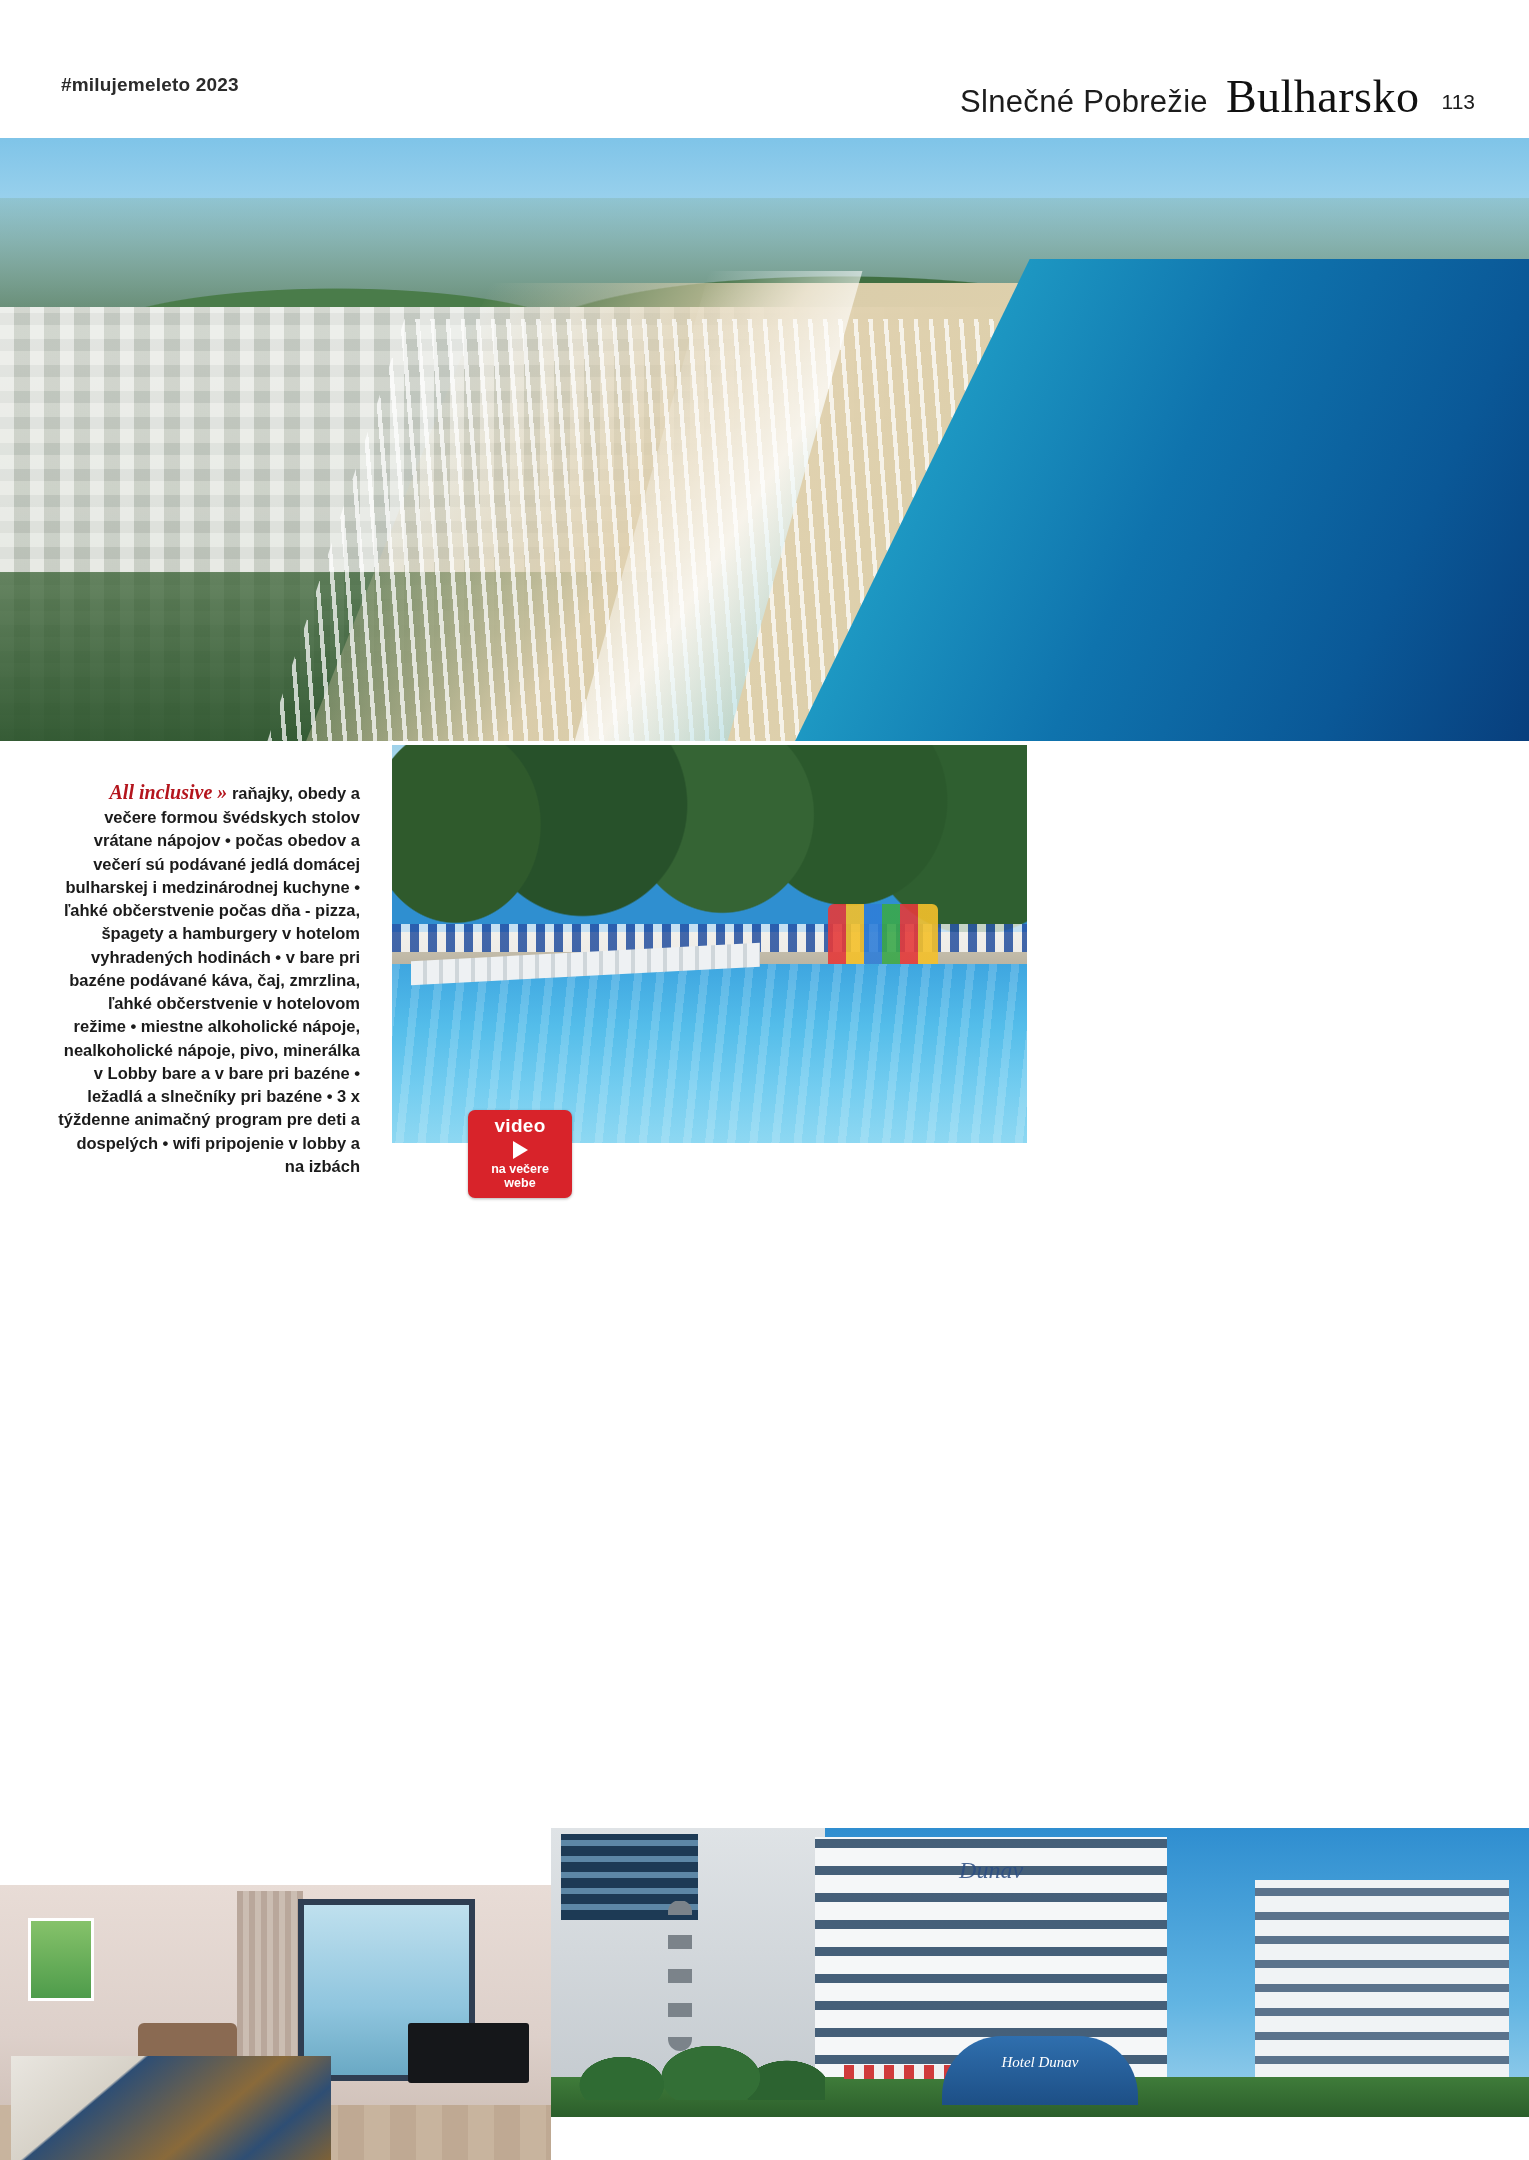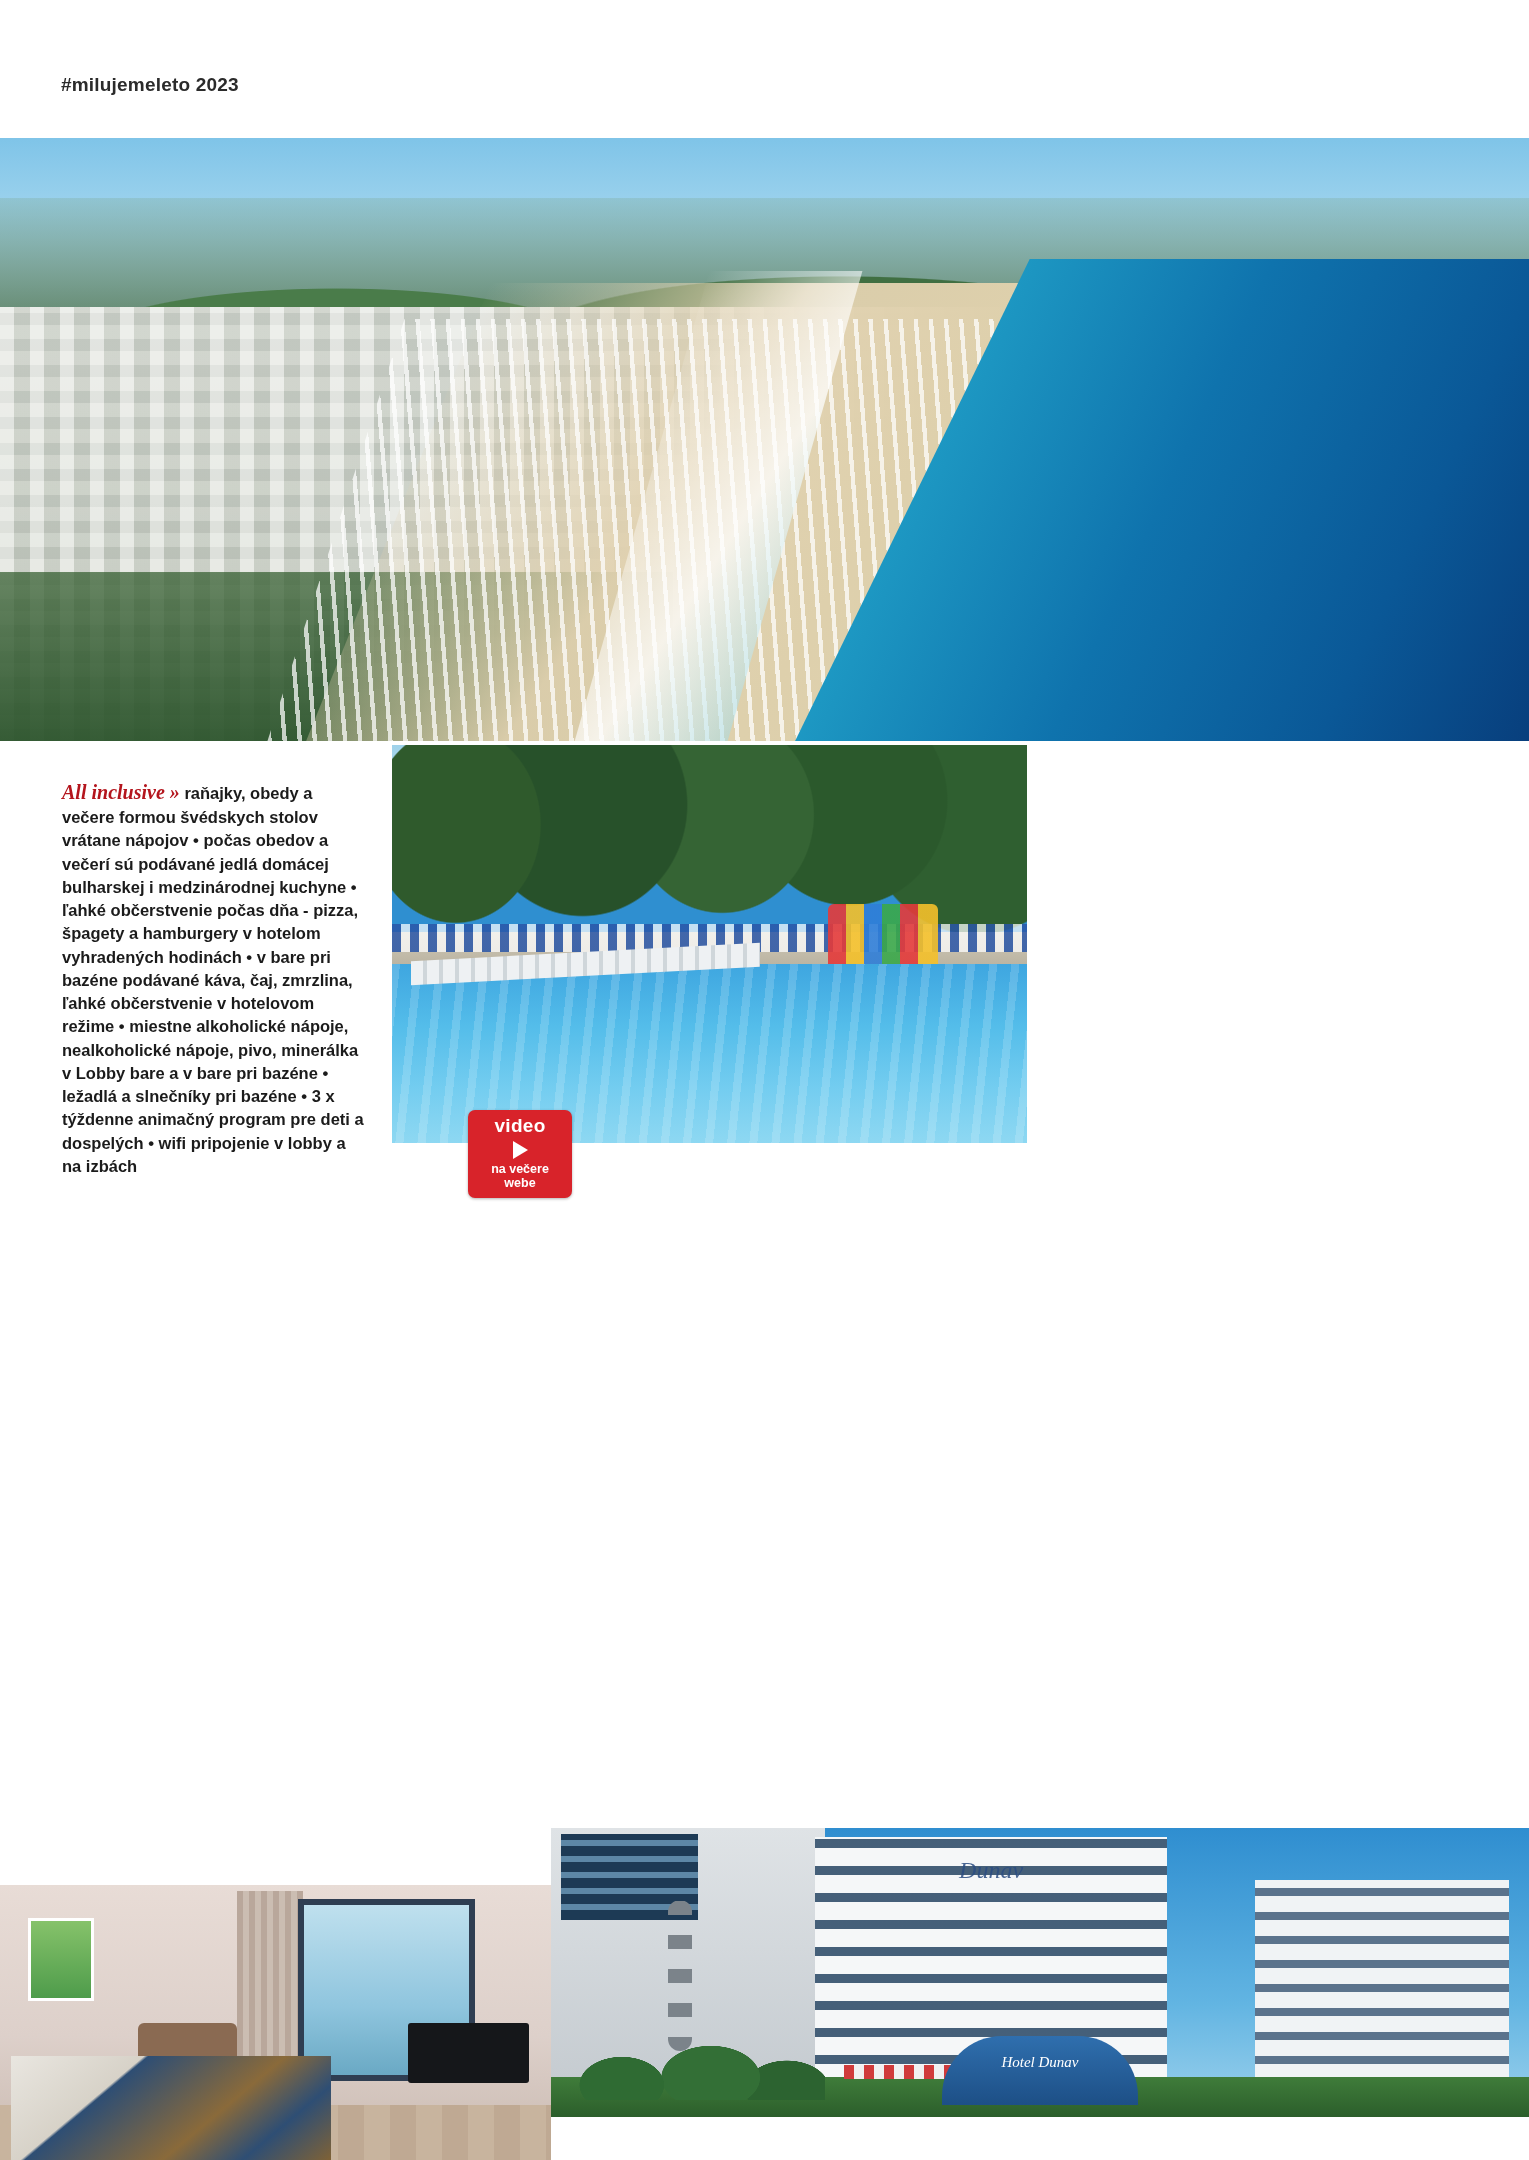--- a/index.html
+++ b/index.html
@@ -141,28 +141,29 @@
     top: 22%;
     width: 10%;
     height: 78%;
     background: linear-gradient(110deg, rgba(255,255,255,0) 0%, rgba(255,255,255,0.75) 60%, rgba(160,220,235,0.5) 100%);
     transform: skewX(-16deg);
   }
 
   
   .allinc-text {
     position: absolute;
-    left: 62px;
+    left: 55px;
     top: 778px;
     width: 305px;
     font-size: 16.5px;
     line-height: 1.41;
     color: #1b1b1b;
     font-family: "Liberation Sans", sans-serif;
     font-weight: 600;
+    text-align: right;
   }
   .allinc-lead {
     color: #b4151d;
     font-family: "Liberation Serif", serif;
     font-style: italic;
     font-weight: bold;
     font-size: 20px;
   }
 
   .pool-photo {
@@ -370,20 +371,25 @@
   .hotel-photo .h-awning {
     position: absolute; left: 30%; bottom: 13%; width: 16%; height: 5%;
     background: repeating-linear-gradient(90deg, #d03b3b 0 10px, #f0f0f0 10px 20px);
   }
 </style>
 </head>
 <body>
 
 <div class="header">
   <div class="hashtag">#milujemeleto 2023</div>
+  <div class="header-right">
+    <span class="resort-name">Slnečné Pobrežie</span>
+    <span class="country-name">Bulharsko</span>
+    <span class="page-number">113</span>
+  </div>
 </div>
 
 <div class="hero">
   <div class="sky"></div>
   <div class="hills"></div>
   <div class="city"></div>
   <div class="greenbelt"></div>
   <div class="beach"></div>
   <div class="umbrellas"></div>
   <div class="sea"></div>

